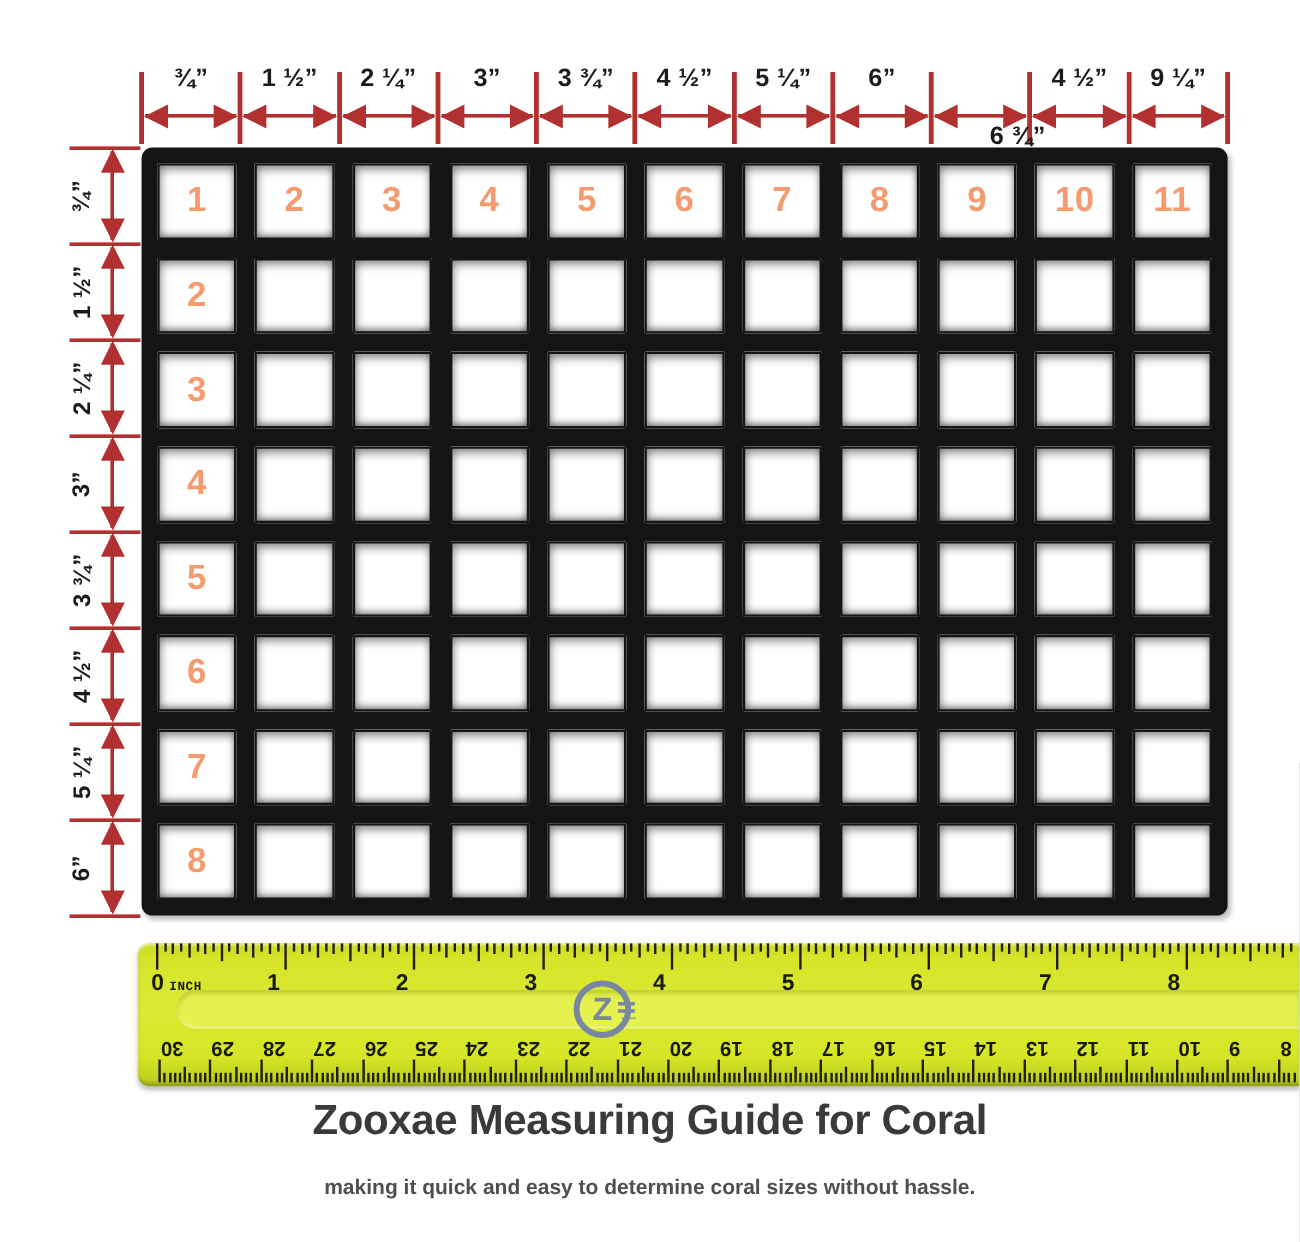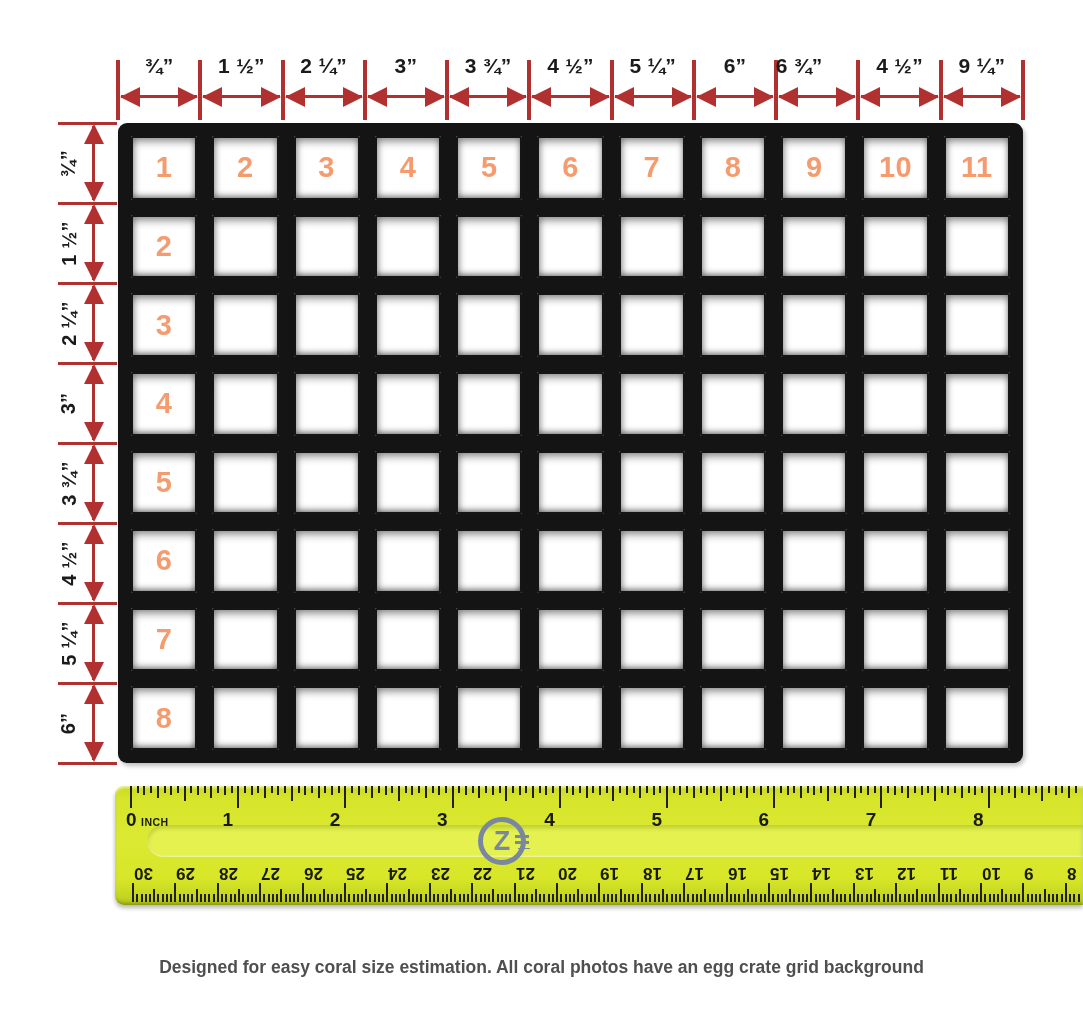--- a/index.html
+++ b/index.html
@@ -49,21 +49,21 @@
     box-shadow:0 3px 4px rgba(0,0,0,.28), inset 0 2px 2px rgba(255,255,255,.55), inset 0 -2px 3px rgba(0,0,0,.18);}
   .groove{position:absolute;left:32px;right:0;top:39px;height:32px;
     background:rgba(240,250,110,.5);border-radius:16px 0 0 16px;
     box-shadow:inset 0 3px 4px rgba(140,160,20,.45), inset 0 -1px 2px rgba(255,255,255,.6);}
   .tick-in{position:absolute;top:0;width:2px;background:#20200c;}
   .tick-cm{position:absolute;bottom:3px;width:2px;background:#20200c;}
   .inch-num{position:absolute;top:23px;width:28px;text-align:right;font-size:19px;font-weight:bold;color:#1a1a08;}
   .cm-num{position:absolute;bottom:22px;font-size:17px;font-weight:bold;color:#1a1a08;transform:rotate(180deg);transform-origin:center;}
   .zero-label{position:absolute;left:11px;top:23px;font-weight:bold;color:#1a1a08;white-space:nowrap;}
   .zero-label .zn{font-size:19px;}
-  .zero-label .zu{font-size:10.5px;letter-spacing:.5px;}
+  .zero-label .zu{font-size:10.5px;letter-spacing:.5px;font-family:Liberation Mono, monospace;}
 
   
   .logo{position:absolute;left:363px;top:31px;display:flex;align-items:flex-start;}
   .logo-circle{width:38px;height:38px;border:5px solid #7a87a0;border-radius:50%;
     display:flex;align-items:center;justify-content:center;position:relative;}
   .logo-circle .z{font-size:27px;font-weight:bold;color:#7a87a0;line-height:1;}
   .logo-circle::after{content:"";position:absolute;right:-8px;top:13px;width:14px;height:3px;background:#7a87a0;
     box-shadow:0 6px 0 #7a87a0, 2px 12px 0 -1px #7a87a0;}
   .logo-textcol{margin-left:12px;display:flex;flex-direction:column;}
   .logo-word{font-size:30px;font-weight:bold;color:#7a87a0;letter-spacing:-.5px;line-height:30px;}
@@ -102,21 +102,21 @@
       <div class="mlabel-top" style="left: 246.818px; width: 82.2727px;">3”</div>
       <div class="harrow" style="left: 249.818px; width: 76.2727px; top: 41px;"></div>
       <div class="mlabel-top" style="left: 329.091px; width: 82.2727px;">3 ¾”</div>
       <div class="harrow" style="left: 332.091px; width: 76.2727px; top: 41px;"></div>
       <div class="mlabel-top" style="left: 411.364px; width: 82.2727px;">4 ½”</div>
       <div class="harrow" style="left: 414.364px; width: 76.2727px; top: 41px;"></div>
       <div class="mlabel-top" style="left: 493.636px; width: 82.2727px;">5 ¼”</div>
       <div class="harrow" style="left: 496.636px; width: 76.2727px; top: 41px;"></div>
       <div class="mlabel-top" style="left: 575.909px; width: 82.2727px;">6”</div>
       <div class="harrow" style="left: 578.909px; width: 76.2727px; top: 41px;"></div>
-      <div class="mlabel-top" style="left: 640px; width: 82.2727px;">6 ¾”</div>
+      <div class="mlabel-top" style="left: 689px; width: 82.2727px; margin-top: 48px;">6 ¾”</div>
       <div class="harrow" style="left: 661.182px; width: 76.2727px; top: 41px;"></div>
       <div class="mlabel-top" style="left: 740.455px; width: 82.2727px;">4 ½”</div>
       <div class="harrow" style="left: 743.455px; width: 76.2727px; top: 41px;"></div>
       <div class="mlabel-top" style="left: 822.727px; width: 82.2727px;">9 ¼”</div>
       <div class="harrow" style="left: 825.727px; width: 76.2727px; top: 41px;"></div>
     </div>
 
   <div class="left-scale">
       <div class="hline" style="top: -1.5px; left: 6px; width: 59px;"></div>
       <div class="hline" style="top: 78.5px; left: 6px; width: 59px;"></div>
@@ -695,17 +695,19 @@
         <div class="cm-num" style="left: 909.4px;">9</div>
         <div class="cm-num" style="left: 951.8px;">8</div>
       </div>
     <div class="logo">
       <div class="logo-circle">
         <span class="z">Z</span>
       </div>
     </div>
   </div>
 
+  <div class="title">Zooxae Measuring Guide for Coral</div>
   <div class="subtitle">
-    <span>Designed for easy coral size estimation. All coral photos have an egg crate grid background</span><br>
+    <br>
+    <span>making it quick and easy to determine coral sizes without hassle.</span>
   </div>
 
 </div>
 
 </body></html>

